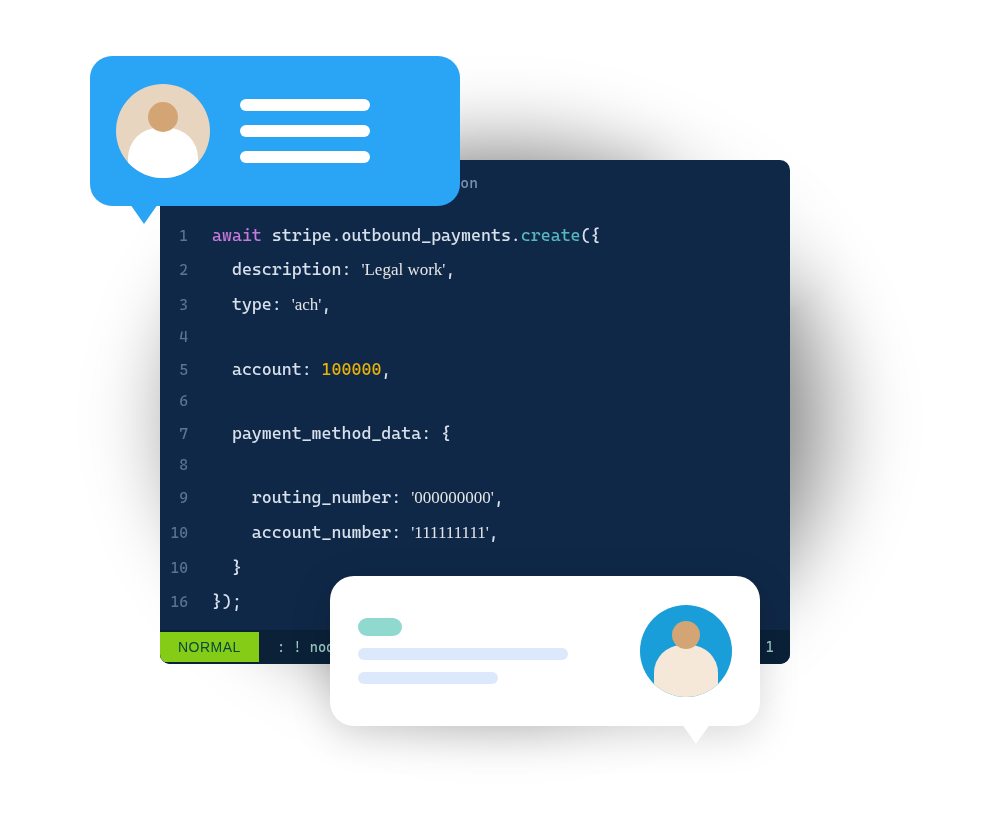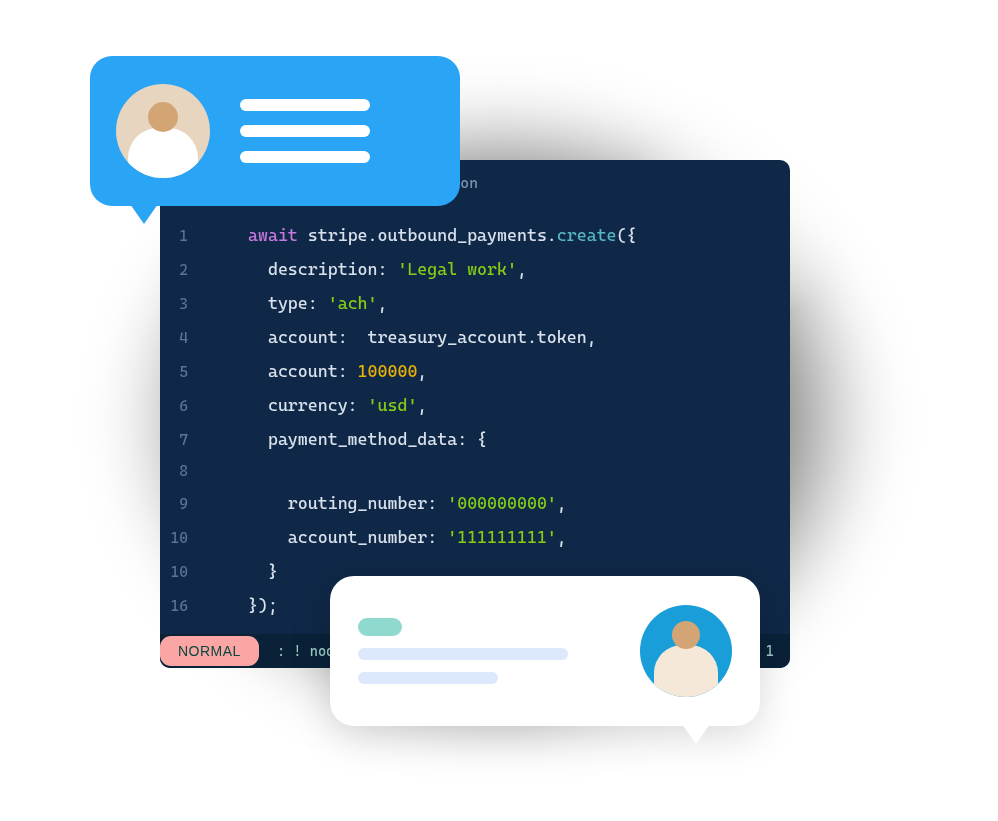--- a/index.html
+++ b/index.html
@@ -52,43 +52,42 @@
     white-space: pre;
   }
   .ln {
     width: 52px;
     text-align: right;
     padding-right: 24px;
     color: #5a7595;
     font-size: 15px;
     flex-shrink: 0;
   }
-  .code { color: #d9e1ec; margin-left: 36px; }
+  .code { color: #d9e1ec; }
   .tk-kw   { color: #c678dd; }   
   .tk-meth { color: #56b6c2; }   
   .tk-id   { color: #d9e1ec; }   
-  .tk-str  { color: #84cc16; }   
+  .tk-str  { color: #e5e5e5; font-family: Liberation Serif, serif; }   
   .tk-num  { color: #eab308; }   
   .tk-punc { color: #d9e1ec; }
   .statusbar {
     height: 34px;
     background: #0a2138;
     display: flex;
     align-items: center;
     color: #a7d9d4;
     font-size: 14px;
   }
   .mode {
-    background: #fca5a5;
+    background: #84cc16;
     color: #0a4740;
     padding: 7px 18px;
     font-weight: 500;
     font-family: -apple-system, sans-serif;
     letter-spacing: 0.5px;
-    border-radius: 11px;
   }
   .cmd {
     padding-left: 18px;
     color: #9cc9c3;
   }
   .pos {
     margin-left: auto;
     padding-right: 16px;
     color: #9cc9c3;
   }
@@ -192,23 +191,23 @@
 <div class="glow g3"></div>
 
 <div class="editor">
   <div class="tabbar">
     <div class="tab">…yton</div>
   </div>
   <div class="codebody" id="codebody">
       <div class="codeline"><span class="ln">1</span><span class="code"><span class="tk-kw">await</span><span class="tk-punc"> </span><span class="tk-id">stripe.outbound_payments.</span><span class="tk-meth">create</span><span class="tk-punc">({</span></span></div>
       <div class="codeline"><span class="ln">2</span><span class="code">  <span class="tk-id">description:</span><span class="tk-punc"> </span><span class="tk-str">'Legal work'</span><span class="tk-punc">,</span></span></div>
       <div class="codeline"><span class="ln">3</span><span class="code">  <span class="tk-id">type:</span><span class="tk-punc"> </span><span class="tk-str">'ach'</span><span class="tk-punc">,</span></span></div>
-      <div class="codeline"><span class="ln">4</span><span class="code">  <span class="tk-id">account:</span><span class="tk-punc">  </span><span class="tk-id">treasury_account.token</span><span class="tk-punc">,</span></span></div>
+      <div class="codeline"><span class="ln">4</span></div>
       <div class="codeline"><span class="ln">5</span><span class="code">  <span class="tk-id">account:</span><span class="tk-punc"> </span><span class="tk-num">100000</span><span class="tk-punc">,</span></span></div>
-      <div class="codeline"><span class="ln">6</span><span class="code">  <span class="tk-id">currency:</span><span class="tk-punc"> </span><span class="tk-str">'usd'</span><span class="tk-punc">,</span></span></div>
+      <div class="codeline"><span class="ln">6</span></div>
       <div class="codeline"><span class="ln">7</span><span class="code">  <span class="tk-id">payment_method_data:</span><span class="tk-punc"> {</span></span></div>
       <div class="codeline"><span class="ln">8</span></div>
       <div class="codeline"><span class="ln">9</span><span class="code">    <span class="tk-id">routing_number:</span><span class="tk-punc"> </span><span class="tk-str">'000000000'</span><span class="tk-punc">,</span></span></div>
       <div class="codeline"><span class="ln">10</span><span class="code">    <span class="tk-id">account_number:</span><span class="tk-punc"> </span><span class="tk-str">'111111111'</span><span class="tk-punc">,</span></span></div>
       <div class="codeline"><span class="ln">10</span><span class="code">  <span class="tk-punc">}</span></span></div>
       <div class="codeline"><span class="ln">16</span><span class="code"><span class="tk-punc">});</span></span></div>
     </div>
   <div class="statusbar">
     <div class="mode">NORMAL</div>
     <div class="cmd">: ! node ach.js</div>

